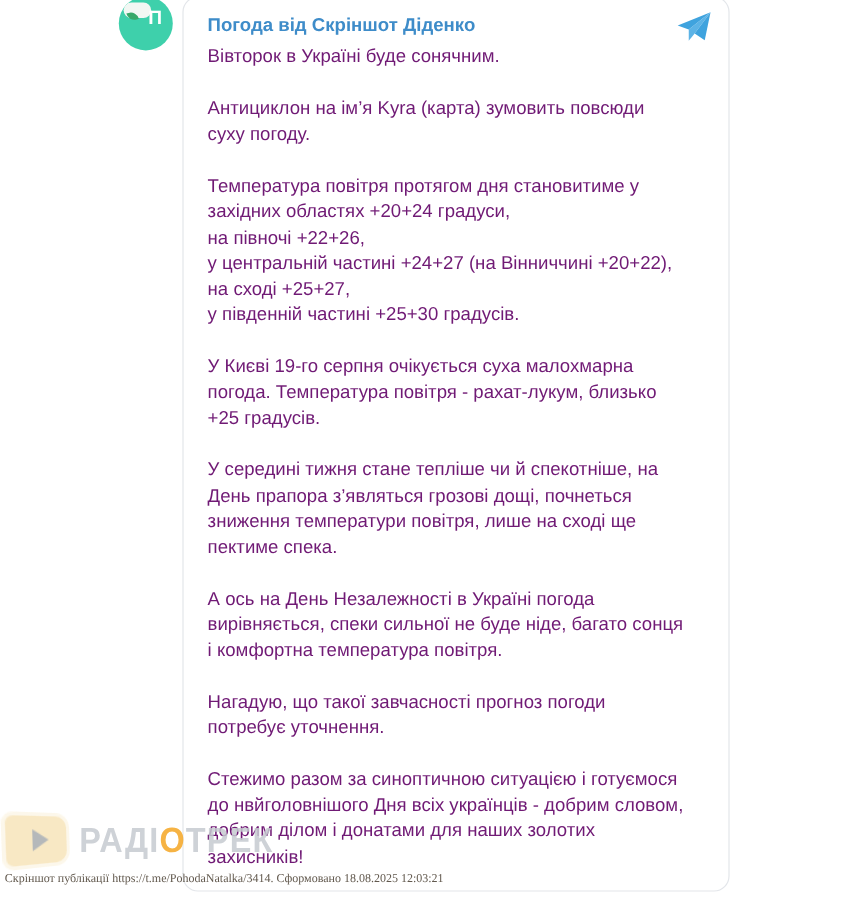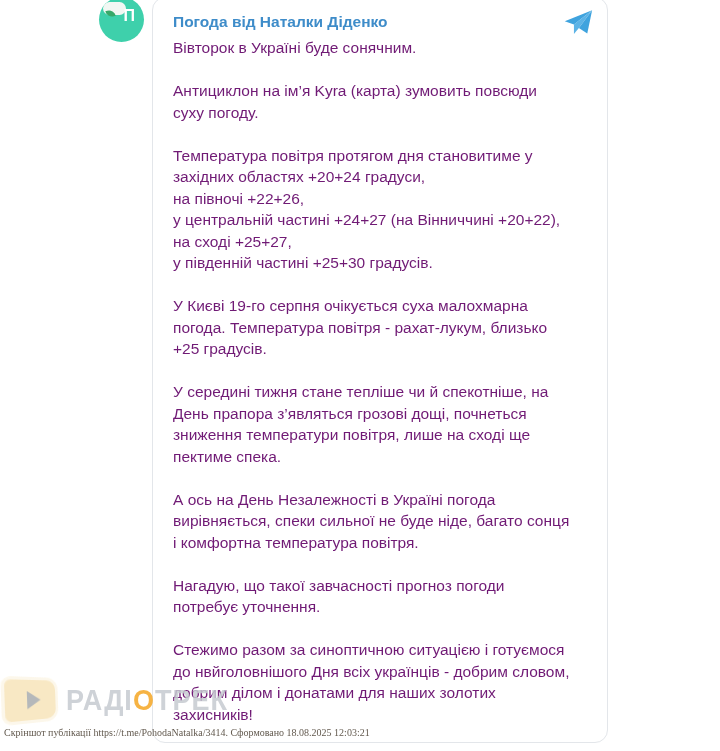--- a/index.html
+++ b/index.html
@@ -87,21 +87,21 @@
 </head>
 <body>
 
 <div class="avatar">
   <span class="cloud"></span>
   <span class="leaf"></span>
   <span class="letter">П</span>
 </div>
 
 <div class="card">
-  <div class="channel-title">Погода від Наталки Діденко</div>
+  <div class="channel-title">Погода від Скріншот Діденко</div>
 
   <svg class="plane" viewBox="0 0 34 30">
     <path fill="#5cb3e6" d="M33 1 L12.4 17.4 L12.4 28 L18 21.2 Z"></path>
     <path fill="#3fa3de" d="M33 1 L2 13.6 L12.4 17.4 Z"></path>
     <path fill="#3fa3de" d="M33 1 L18 21.2 L27.5 27.6 Z"></path>
   </svg>
 
   <div class="message">Вівторок в Україні буде сонячним.
 
 Антициклон на ім’я Kyra (карта) зумовить повсюди

